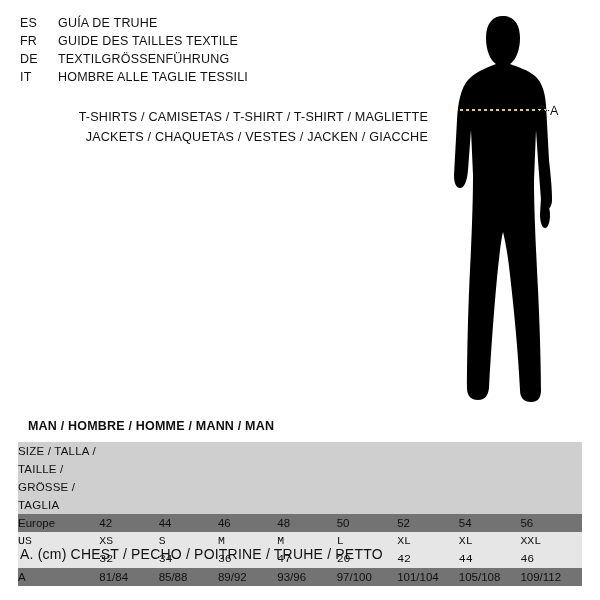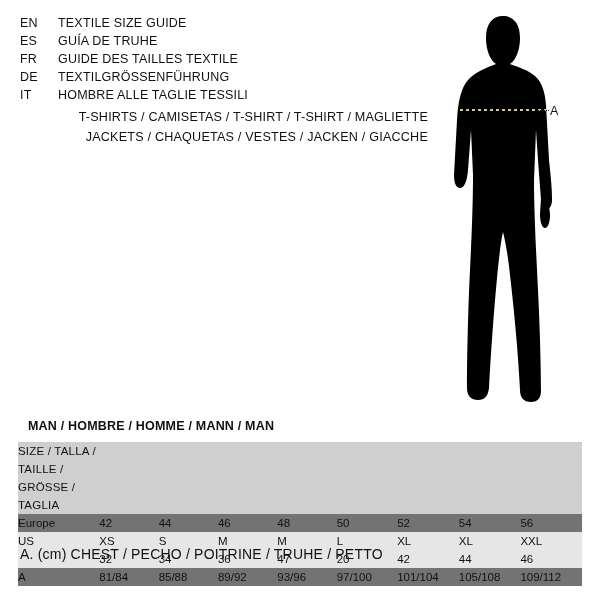--- a/index.html
+++ b/index.html
@@ -115,20 +115,21 @@
   }
   tr.header-row th {
     font-weight: normal;
     letter-spacing: .2px;
   }
   tr.band-light {
     background: #737373;
   }
   tr.band-grey {
     background: #e6e6e6;
+    font-family: Liberation Mono, monospace;
   }
   td.col-label, th.col-label {
     width: 88px;
     padding-left: 4px;
   }
   td.val, th.val {
     width: 66px;
   }
 
   .footnote {
@@ -139,24 +140,20 @@
     letter-spacing: .2px;
     color: #111;
   }
 </style>
 </head>
 <body>
 
 <div class="page">
 
   <div class="lang-block">
-    <div class="lang-row">
-      <span class="lang-code">EN</span>
-      <span class="lang-title">TEXTILE SIZE GUIDE</span>
-    </div>
     <div class="lang-row">
       <span class="lang-code">ES</span>
       <span class="lang-title">GUÍA DE TRUHE</span>
     </div>
     <div class="lang-row">
       <span class="lang-code">FR</span>
       <span class="lang-title">GUIDE DES TAILLES TEXTILE</span>
     </div>
     <div class="lang-row">
       <span class="lang-code">DE</span>

